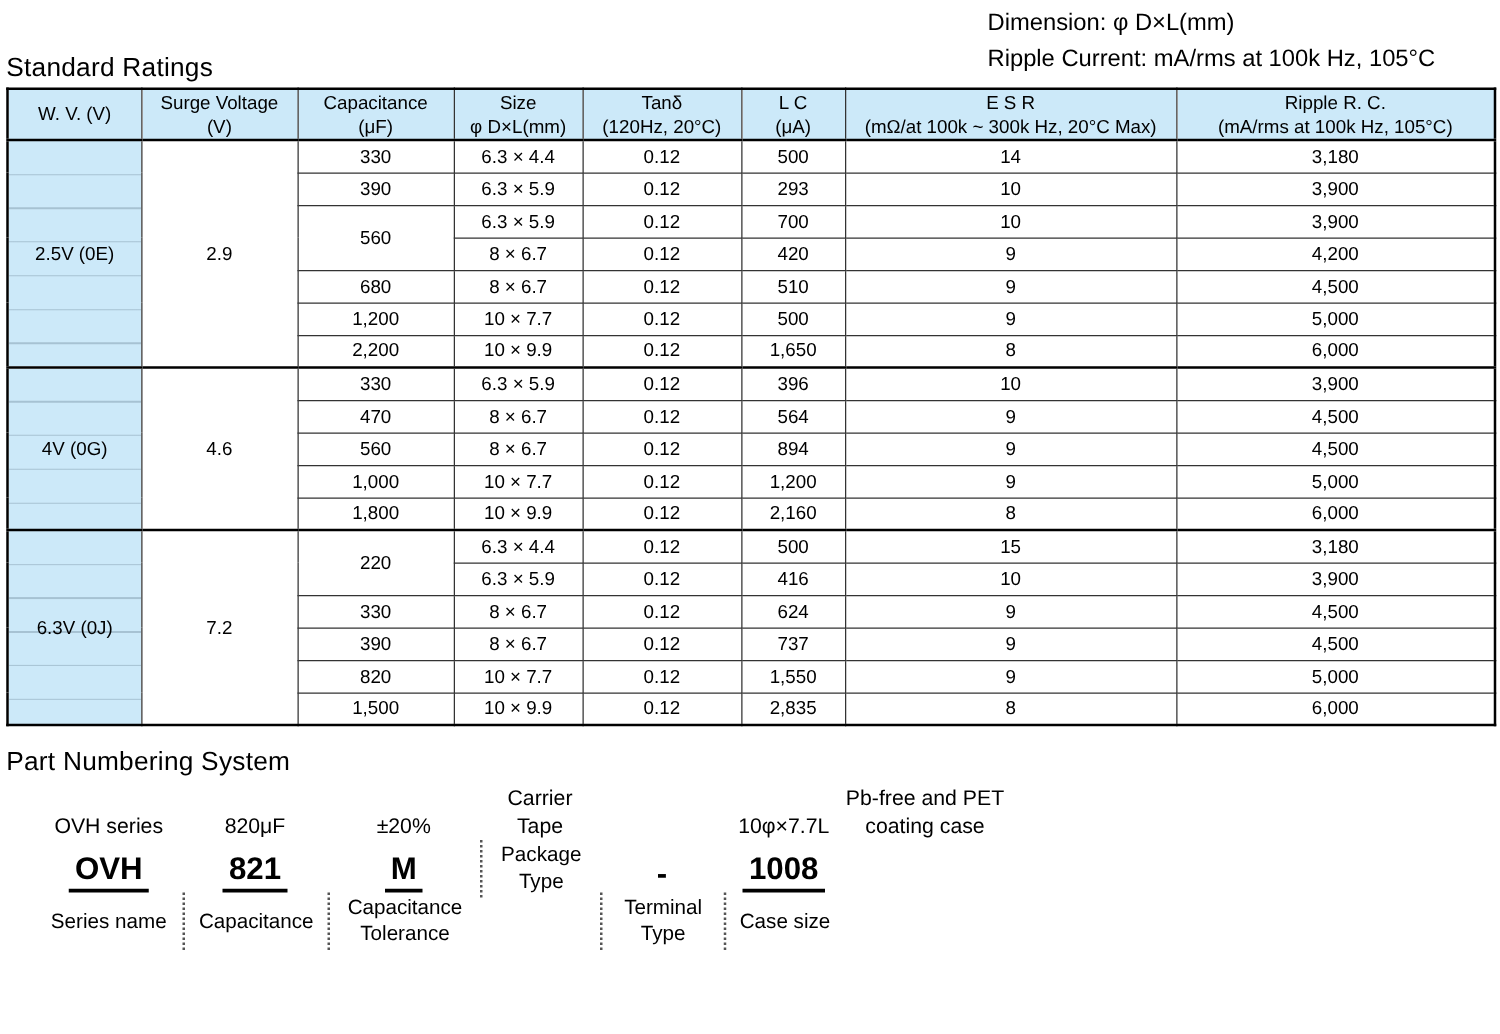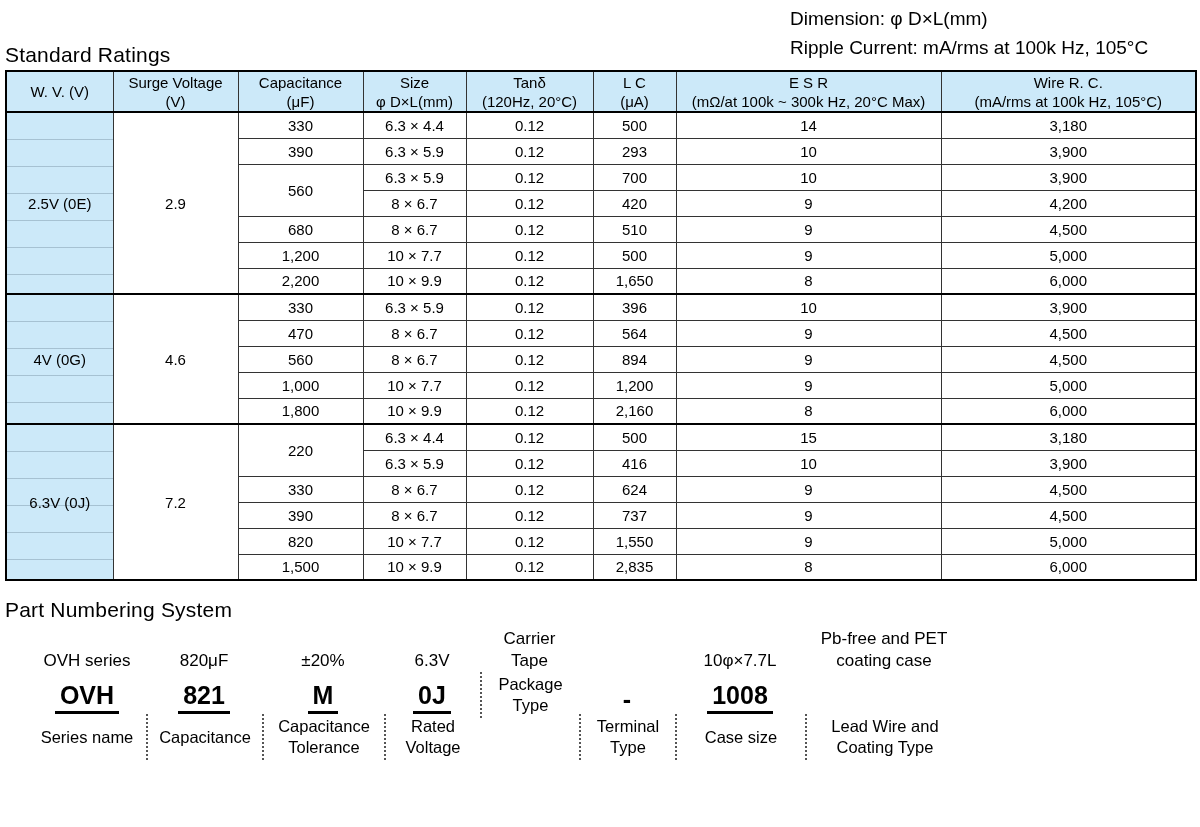--- a/index.html
+++ b/index.html
@@ -129,21 +129,21 @@
           </th>
           <th>
             <div>L C</div>
             <div>(μA)</div>
           </th>
           <th>
             <div>E S R</div>
             <div>(mΩ/at 100k ~ 300k Hz, 20°C  Max)</div>
           </th>
           <th>
-            <div>Wire R. C.</div>
+            <div>Ripple R. C.</div>
             <div>(mA/rms at 100k Hz, 105°C)</div>
           </th>
         </tr>
       </thead>
     <tbody id="ratings-body">
         <tr class="group-start">
           <td rowspan="7" class="wv">2.5V (0E)</td>
           <td rowspan="7">2.9</td>
           <td>330</td>
           <td>6.3 × 4.4</td>
@@ -312,28 +312,20 @@
       </div>
       <div class="pn-col">
         <div class="pn-desc">±20%</div>
         <div class="pn-code">
           <span class="u">M</span>
         </div>
         <div class="pn-label">Capacitance
 Tolerance</div>
       </div>
       <div class="pn-col">
-        <div class="pn-desc">6.3V</div>
-        <div class="pn-code">
-          <span class="u">0J</span>
-        </div>
-        <div class="pn-label">Rated
-Voltage</div>
-      </div>
-      <div class="pn-col">
         <div class="pn-desc">Carrier
 Tape</div>
         <div class="pn-label">Package
 Type</div>
       </div>
       <div class="pn-col">
         <div class="pn-desc"></div>
         <div class="pn-code">
           <span>-</span>
         </div>
@@ -344,19 +336,17 @@
         <div class="pn-desc">10φ×7.7L</div>
         <div class="pn-code">
           <span class="u">1008</span>
         </div>
         <div class="pn-label">Case size</div>
       </div>
       <div class="pn-col">
         <div class="pn-desc">Pb-free and PET
 coating case</div>
         <div class="pn-code"></div>
-        <div class="pn-label">Lead Wire and
-Coating Type</div>
       </div>
     </div>
 
 
 </div>
 
 </body></html>

